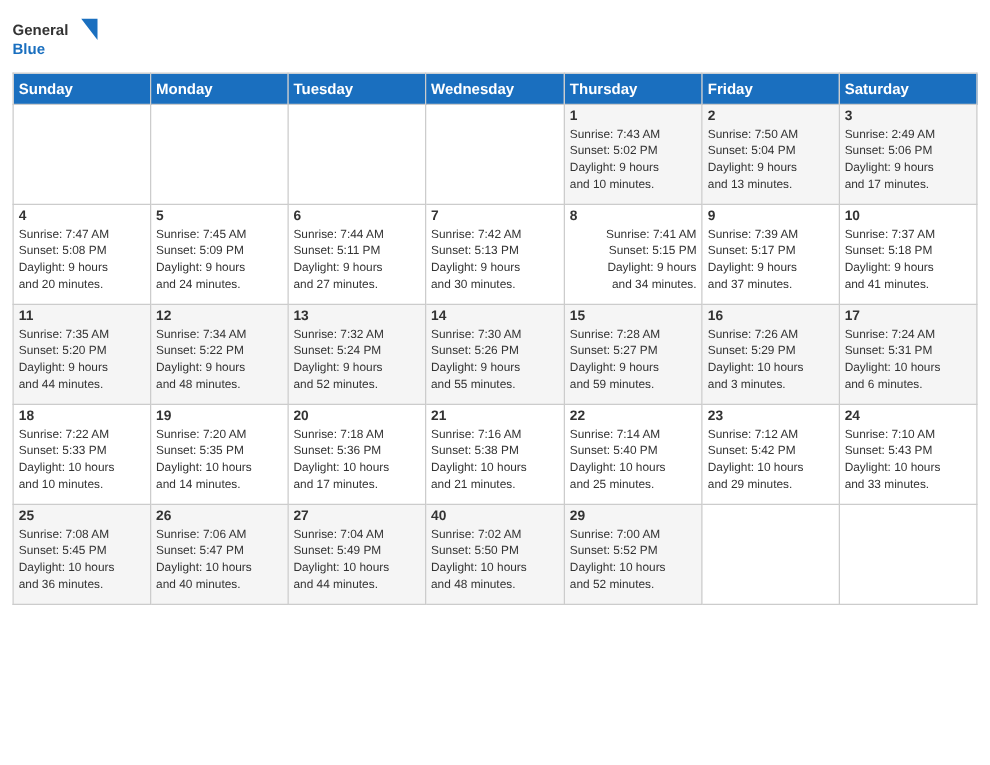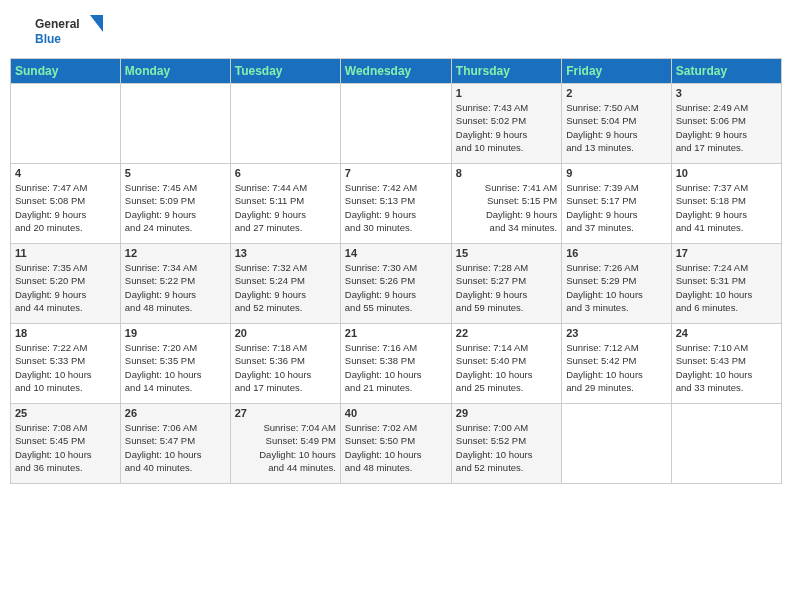--- a/index.html
+++ b/index.html
@@ -8,21 +8,20 @@
       background: #fff;
       width: 792px;
       min-height: 612px;
       padding: 10px;
     }
     .header {
       display: flex;
       justify-content: space-between;
       align-items: flex-start;
       margin-bottom: 8px;
-      margin-left: 25px;
     }
     .logo {
       display: flex;
       align-items: center;
       gap: 4px;
     }
     .title-block {
       text-align: right;
     }
     .month-title {
@@ -33,21 +32,21 @@
     .subtitle {
       font-size: 14px;
       color: #555;
     }
     table {
       width: 100%;
       border-collapse: collapse;
     }
     thead tr th {
       background: #1a6fbf;
-      color: #86efac;
+      color: #ffffff;
       font-size: 12px;
       font-weight: bold;
       padding: 5px 4px;
       text-align: left;
       border: 1px solid #ccc;
       margin-left: 34px;
     }
     tbody tr td {
       border: 1px solid #ccc;
       vertical-align: top;
@@ -299,21 +298,21 @@
         </td>
         <td>
           <span class="day-num">26</span>
           <div class="day-info" style="white-space: pre-line;">Sunrise: 7:06 AM
 Sunset: 5:47 PM
 Daylight: 10 hours
 and 40 minutes.</div>
         </td>
         <td>
           <span class="day-num">27</span>
-          <div class="day-info" style="white-space: pre-line; text-align: right;">Sunrise: 7:04 AM
+          <div class="day-info" style="white-space: pre-line;">Sunrise: 7:04 AM
 Sunset: 5:49 PM
 Daylight: 10 hours
 and 44 minutes.</div>
         </td>
         <td>
           <span class="day-num">40</span>
           <div class="day-info" style="white-space: pre-line;">Sunrise: 7:02 AM
 Sunset: 5:50 PM
 Daylight: 10 hours
 and 48 minutes.</div>

